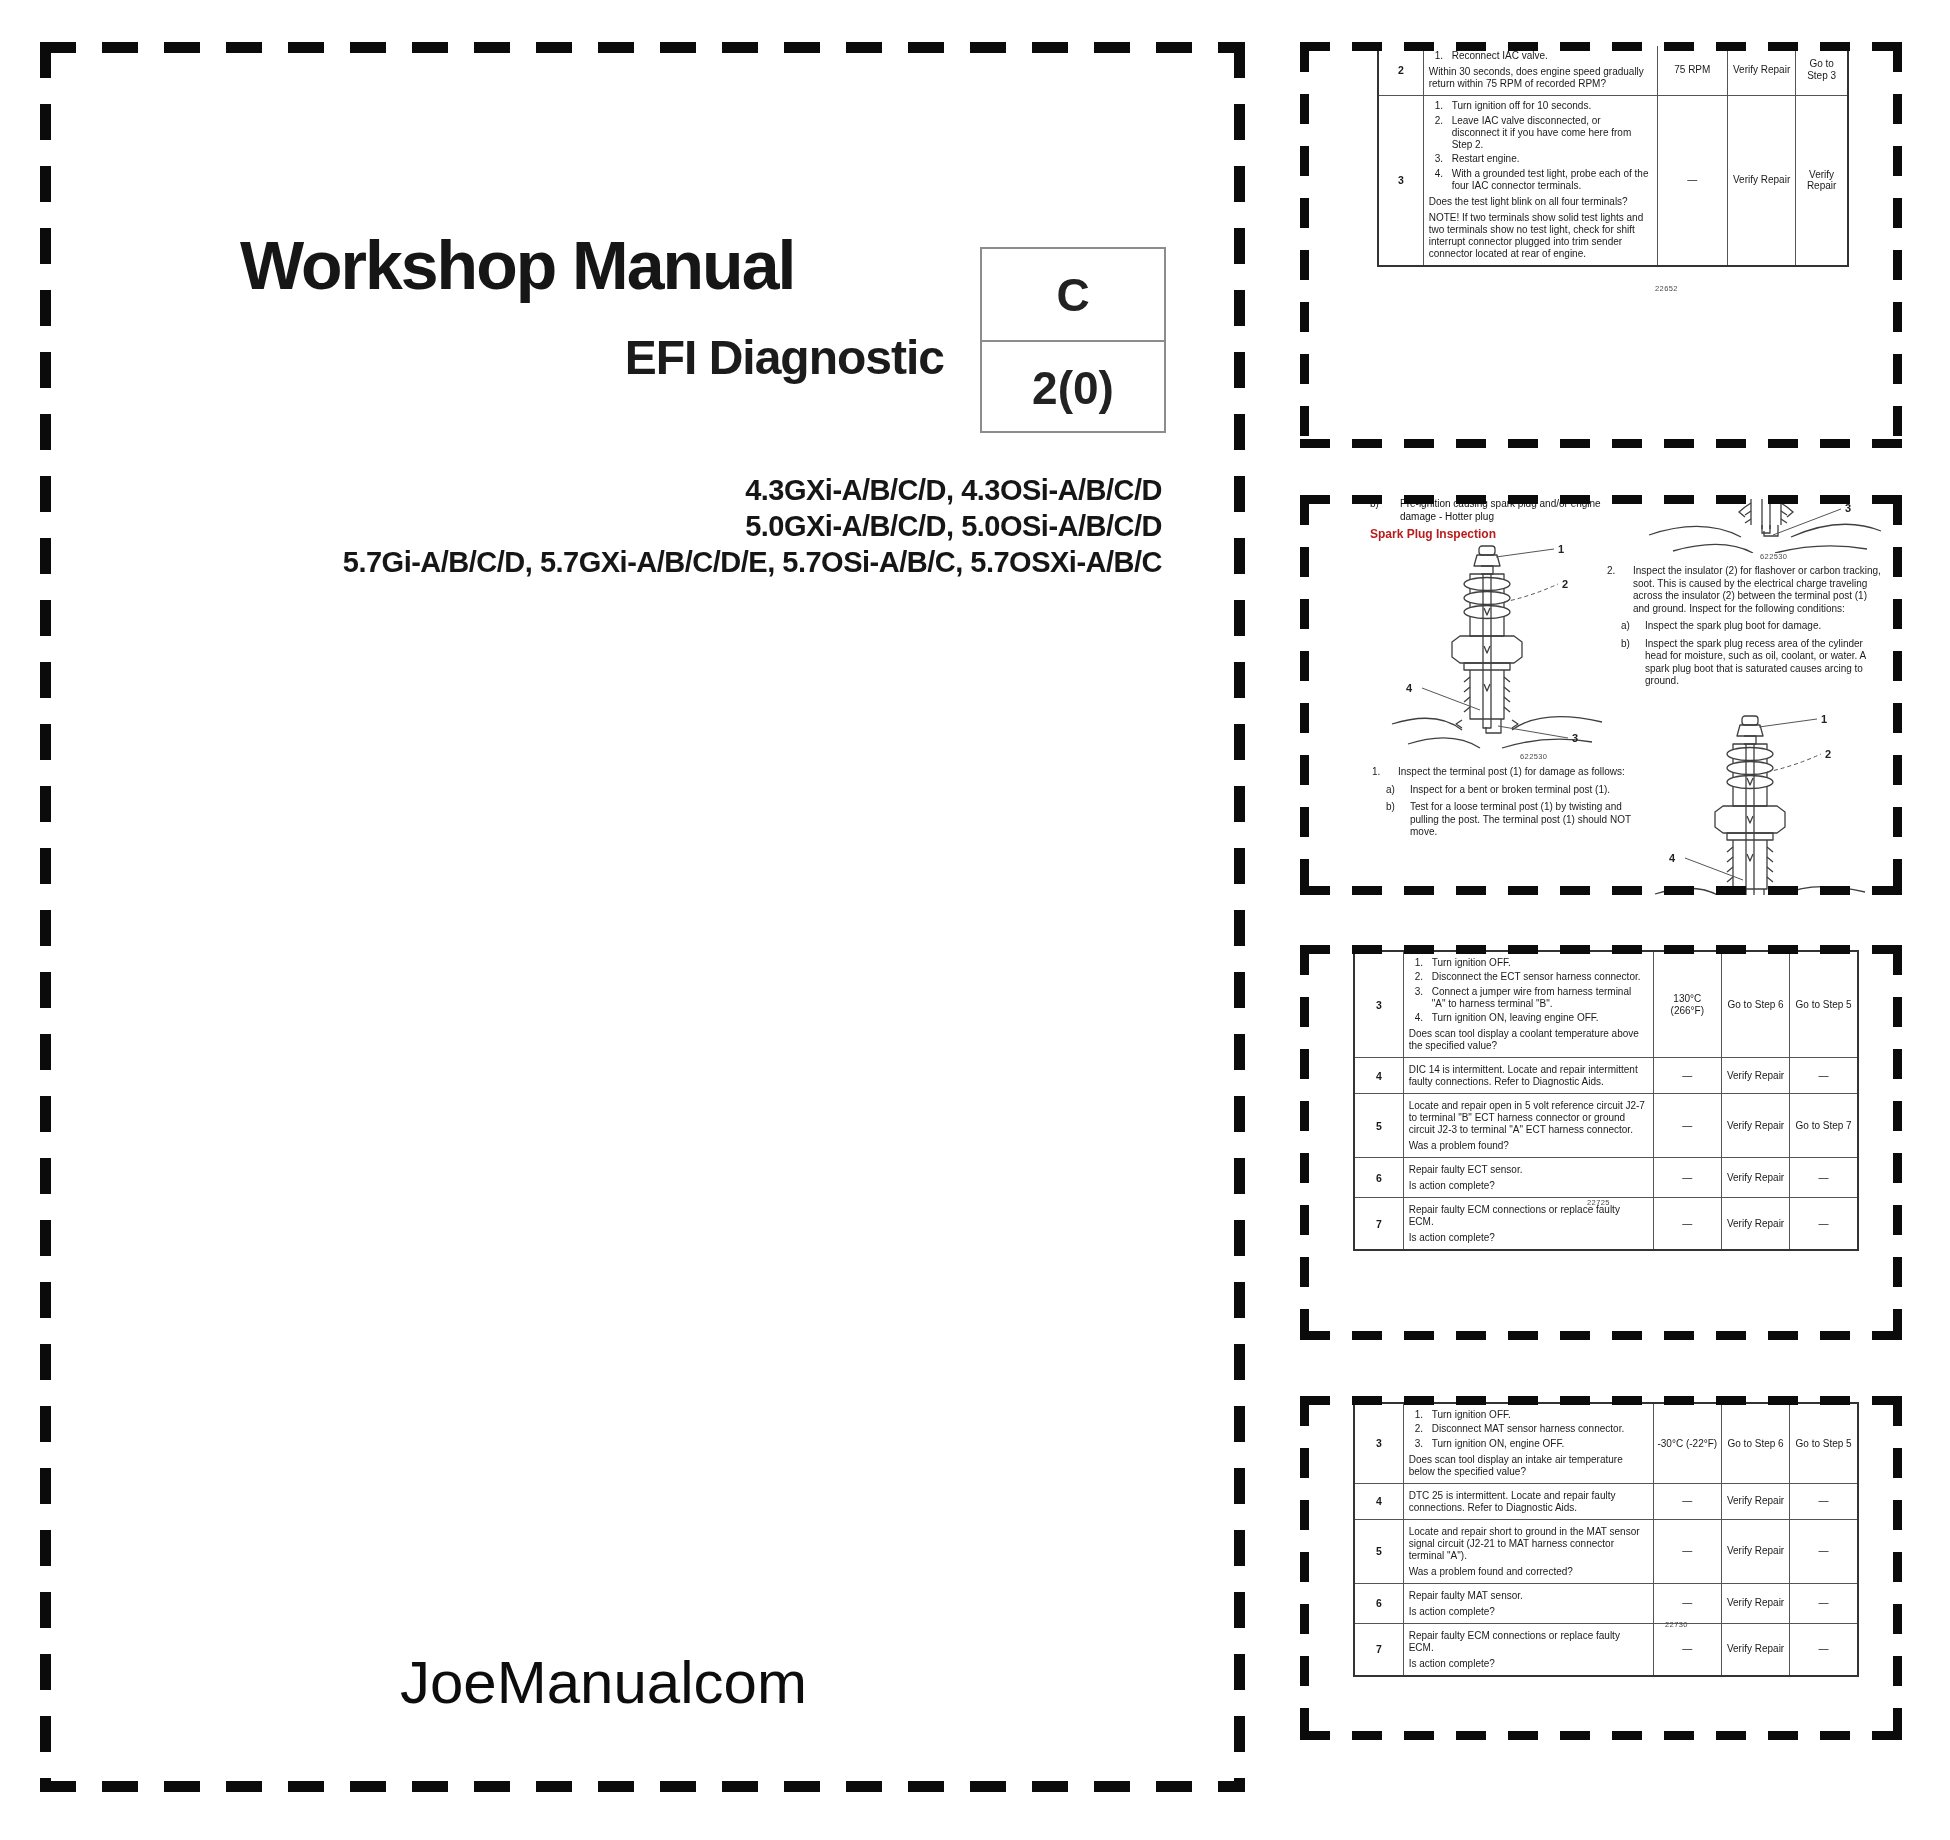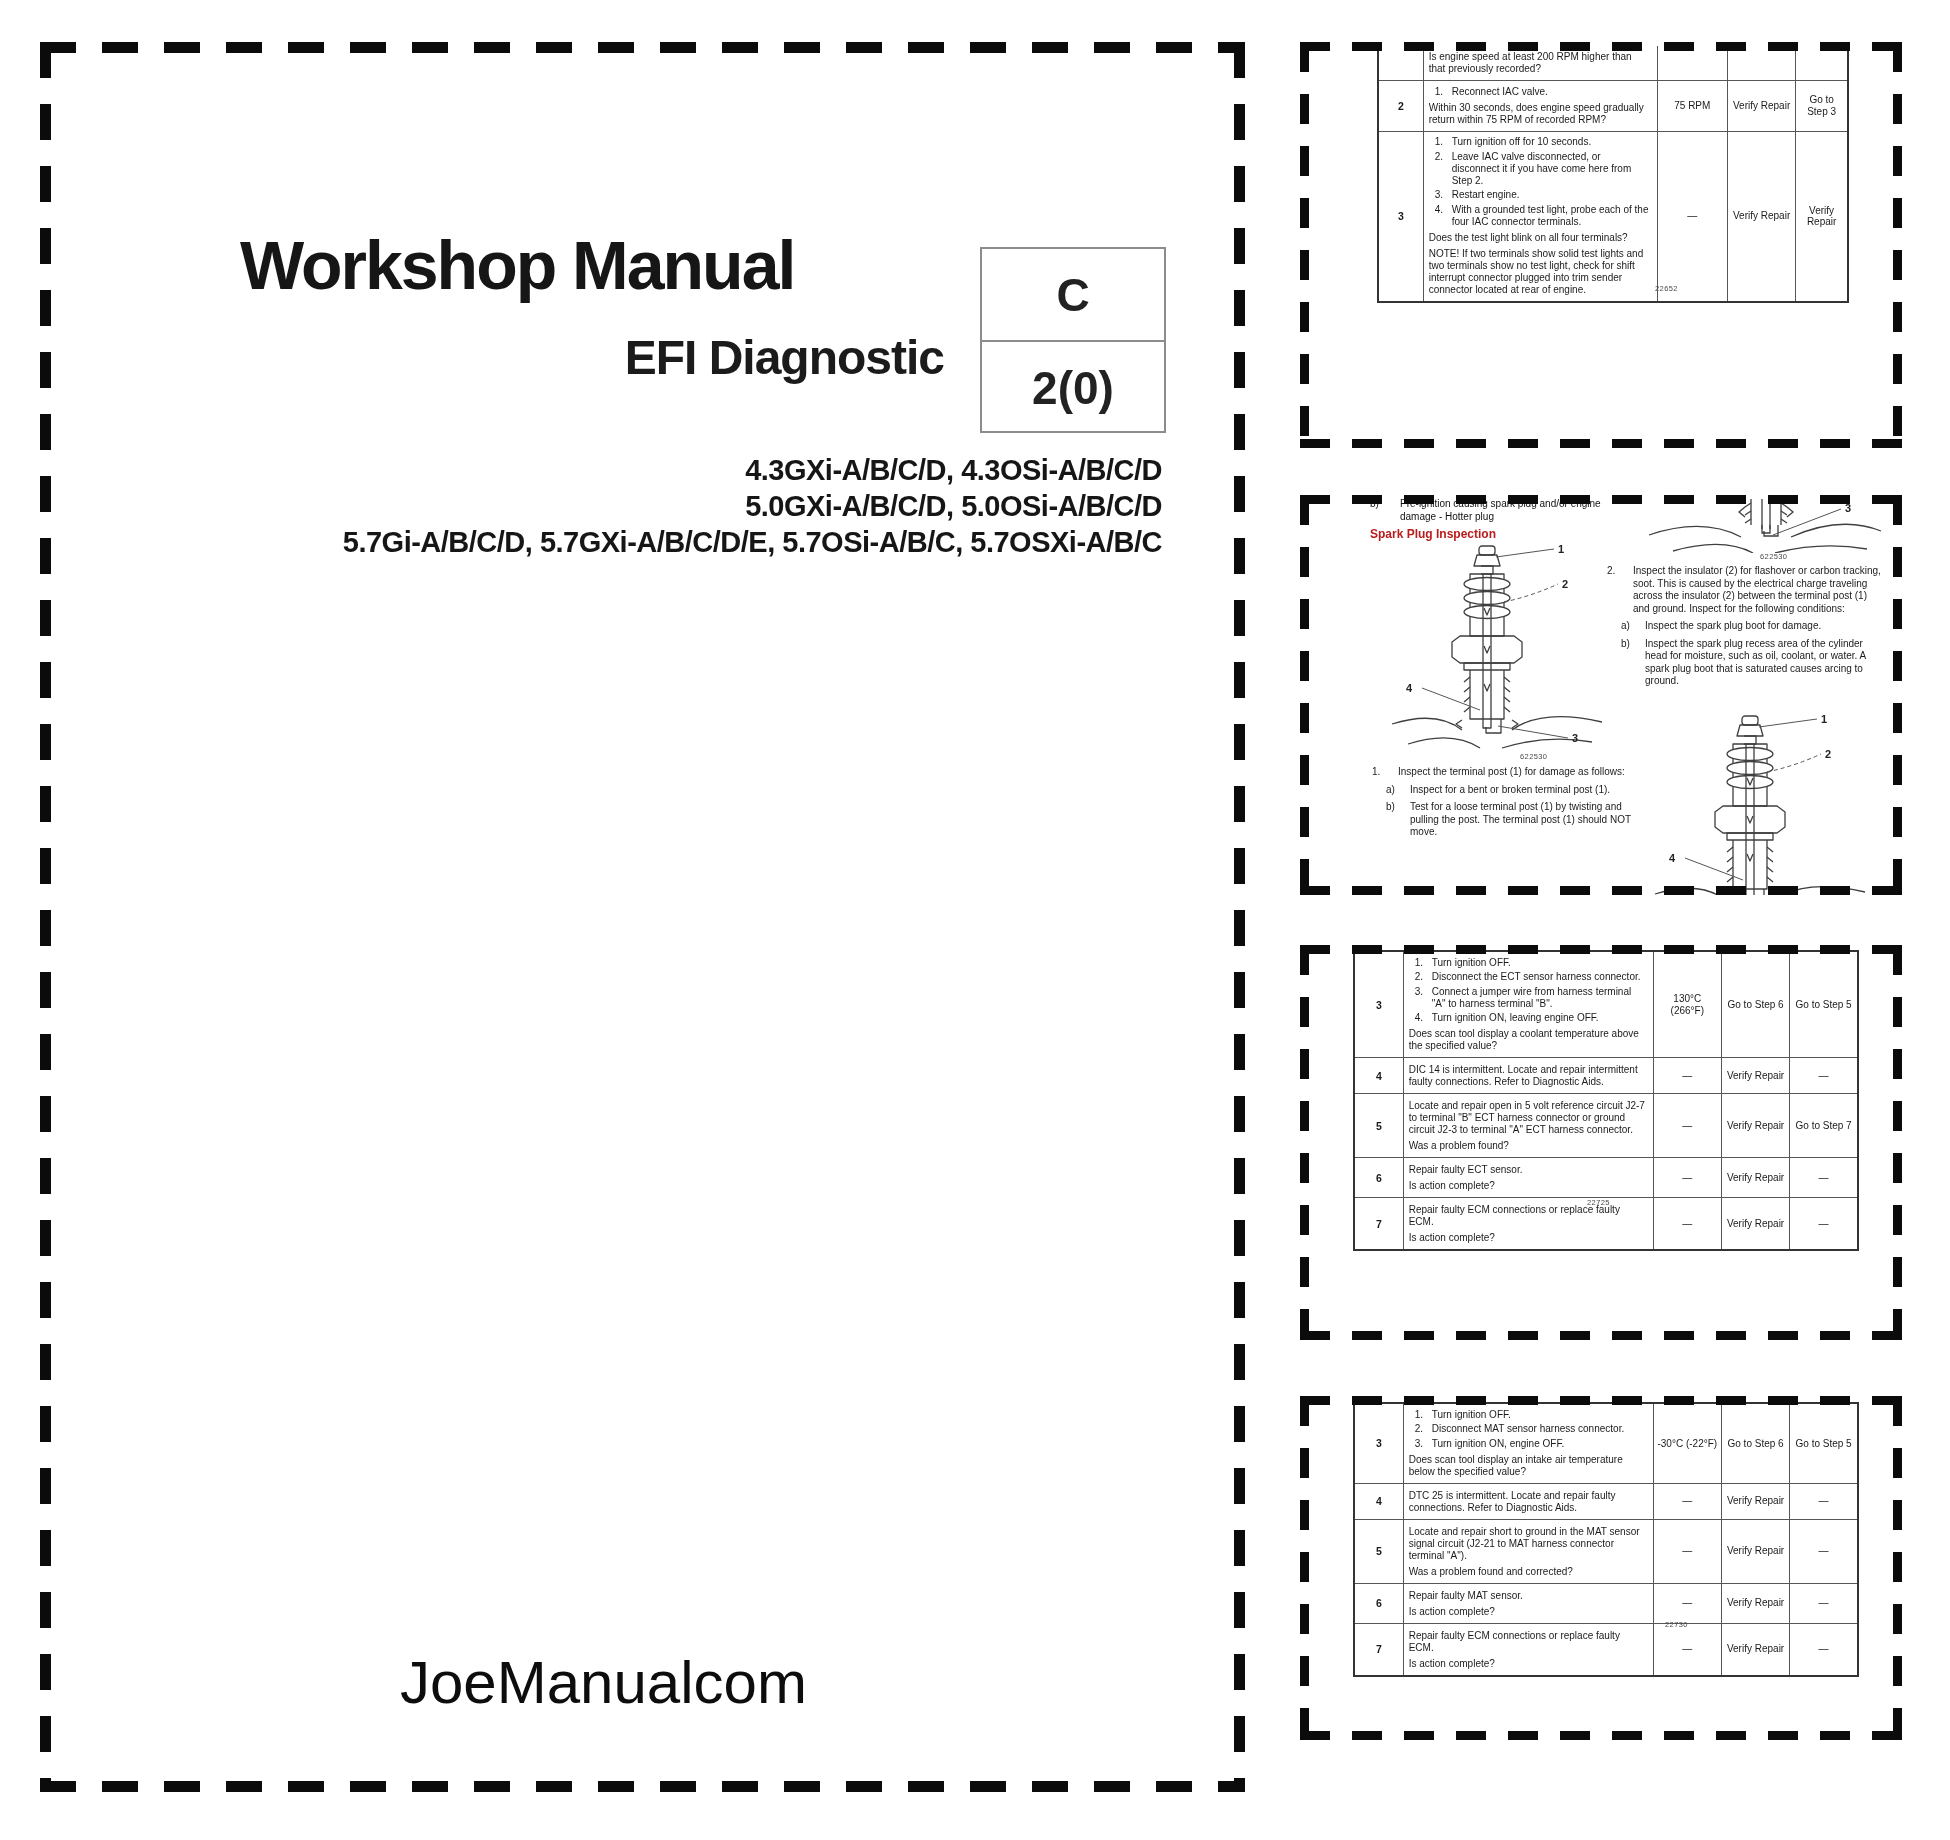--- a/index.html
+++ b/index.html
@@ -21,21 +21,21 @@
   
   #cover-title{position:absolute;left:240px;top:226px;font-size:68px;font-weight:bold;
      letter-spacing:-2px;color:#161616;white-space:nowrap}
   #cover-subtitle{position:absolute;left:240px;top:330px;width:704px;text-align:right;
      font-size:48px;font-weight:bold;letter-spacing:-1px;color:#1b1b1b}
   #section-box{position:absolute;left:980px;top:247px;width:186px;height:186px;
      border:2px solid #8c8c8c;background:#fff;z-index:1}
   .sec-cell{height:91px;display:flex;align-items:center;justify-content:center;
      font-size:46px;font-weight:bold;color:#222}
   .sec-divider{height:2px;background:#8c8c8c}
-  #models{position:absolute;left:150px;top:452px;width:1012px;text-align:right;
+  #models{position:absolute;left:150px;top:472px;width:1012px;text-align:right;
      font-size:29px;font-weight:bold;line-height:36px;letter-spacing:-0.5px;color:#161616}
   #watermark{position:absolute;left:400px;top:1648px;font-size:60px;color:#0d0d0d}
 
   
   .tclip{position:absolute;overflow:hidden;background:#fff}
   .dtable{border-collapse:collapse;table-layout:fixed;width:100%;
      font-size:10px;line-height:12px;color:#1a1a1a;border:2px solid #333;background:#fff}
   .dtable td{border:1px solid #555;vertical-align:middle;overflow:hidden}
   .clip-top .dtable{margin-top:-3px}
   .c-step{text-align:center;font-weight:bold;font-size:10.5px}
@@ -87,29 +87,20 @@
   <div class="tclip clip-top" style="left:1377px;top:46px;width:472px">
     <table class="dtable">
         <colgroup>
           <col style="width: 45px;">
           <col style="width: 233px;">
           <col style="width: 70px;">
           <col style="width: 68px;">
           <col style="width: 52px;">
         </colgroup>
         <tbody>
-          <tr>
-            <td class="c-step"></td>
-            <td class="c-action">
-              <div class="ap">Is engine speed at least 200 RPM higher than that previously recorded?</div>
-            </td>
-            <td class="c-mid"></td>
-            <td class="c-mid"></td>
-            <td class="c-mid"></td>
-          </tr>
           <tr>
             <td class="c-step">2</td>
             <td class="c-action">
               <div class="ai">
                 <span class="ain">1.</span>
                 <span class="ait">Reconnect IAC valve.</span>
               </div>
               <div class="ap">Within 30 seconds, does engine speed gradually return within 75 RPM of recorded RPM?</div>
             </td>
             <td class="c-mid">75 RPM</td>

